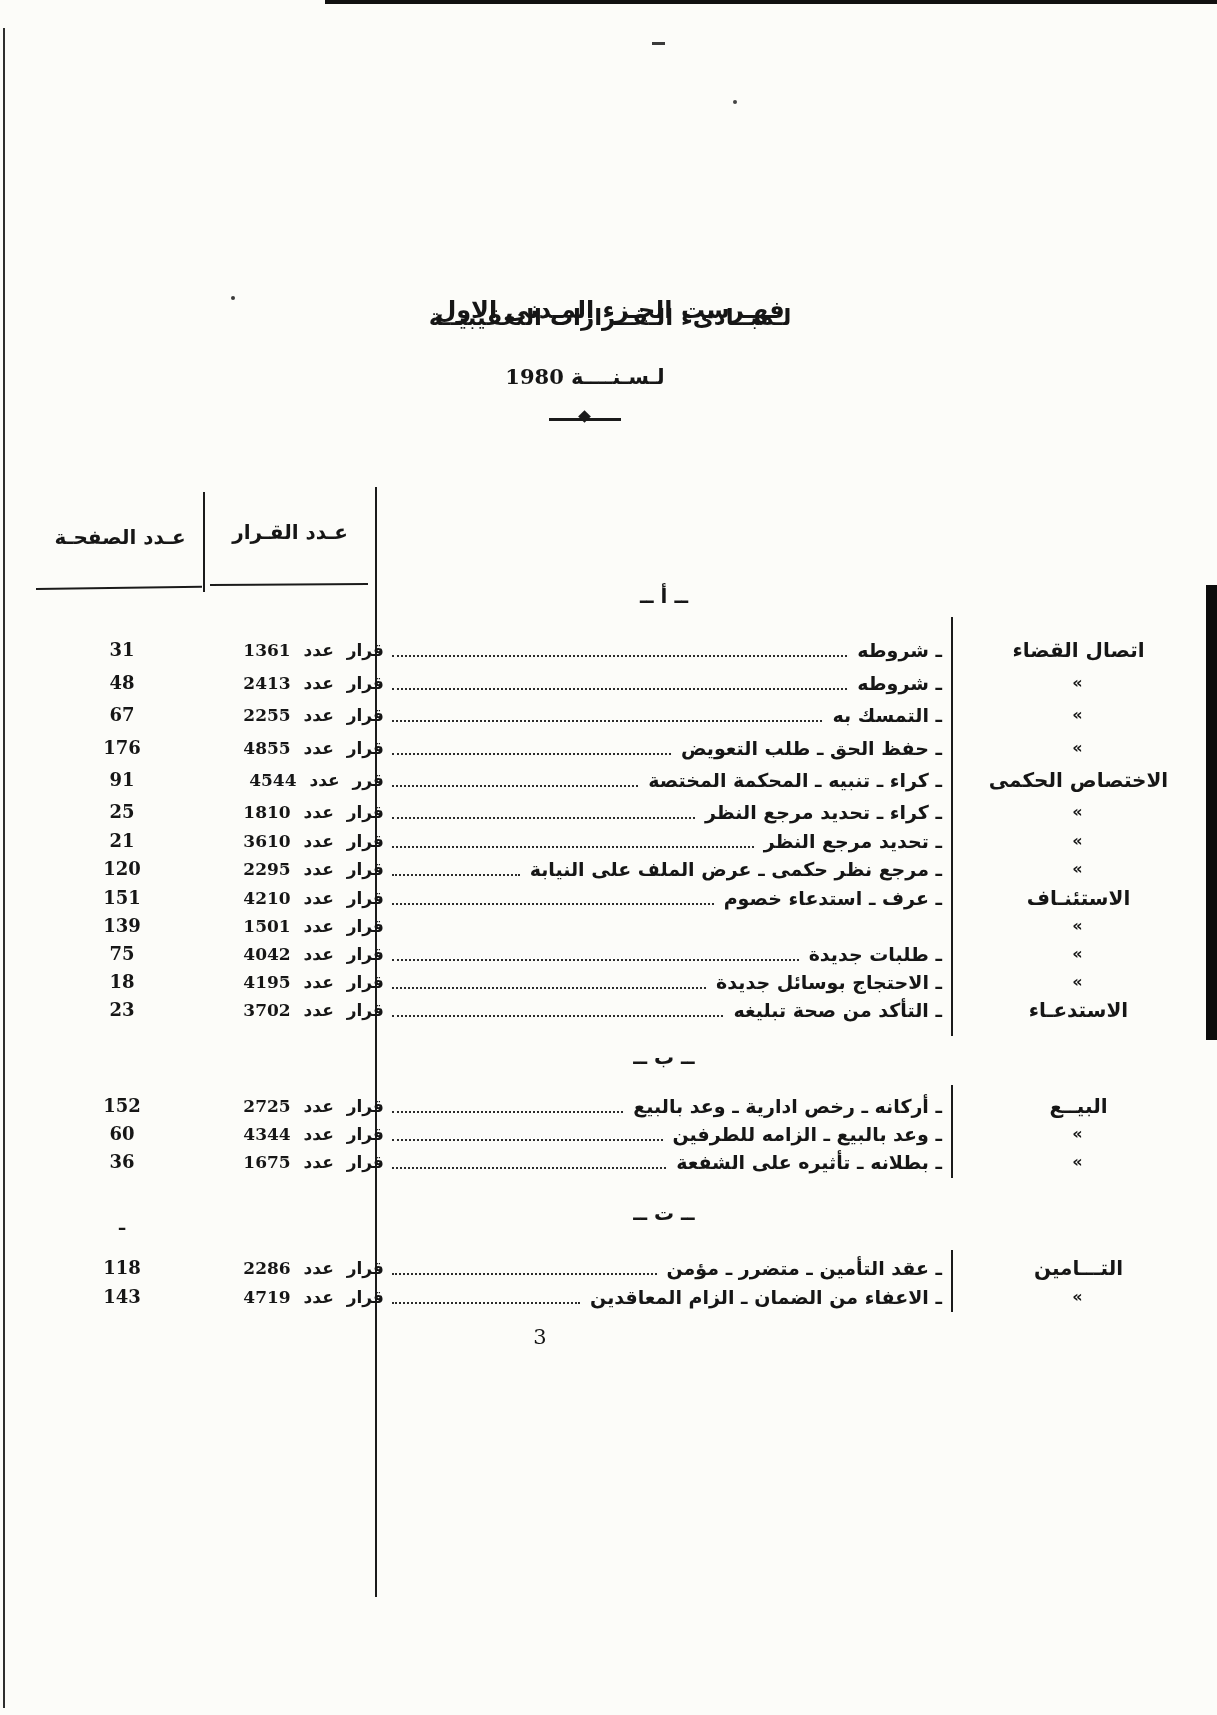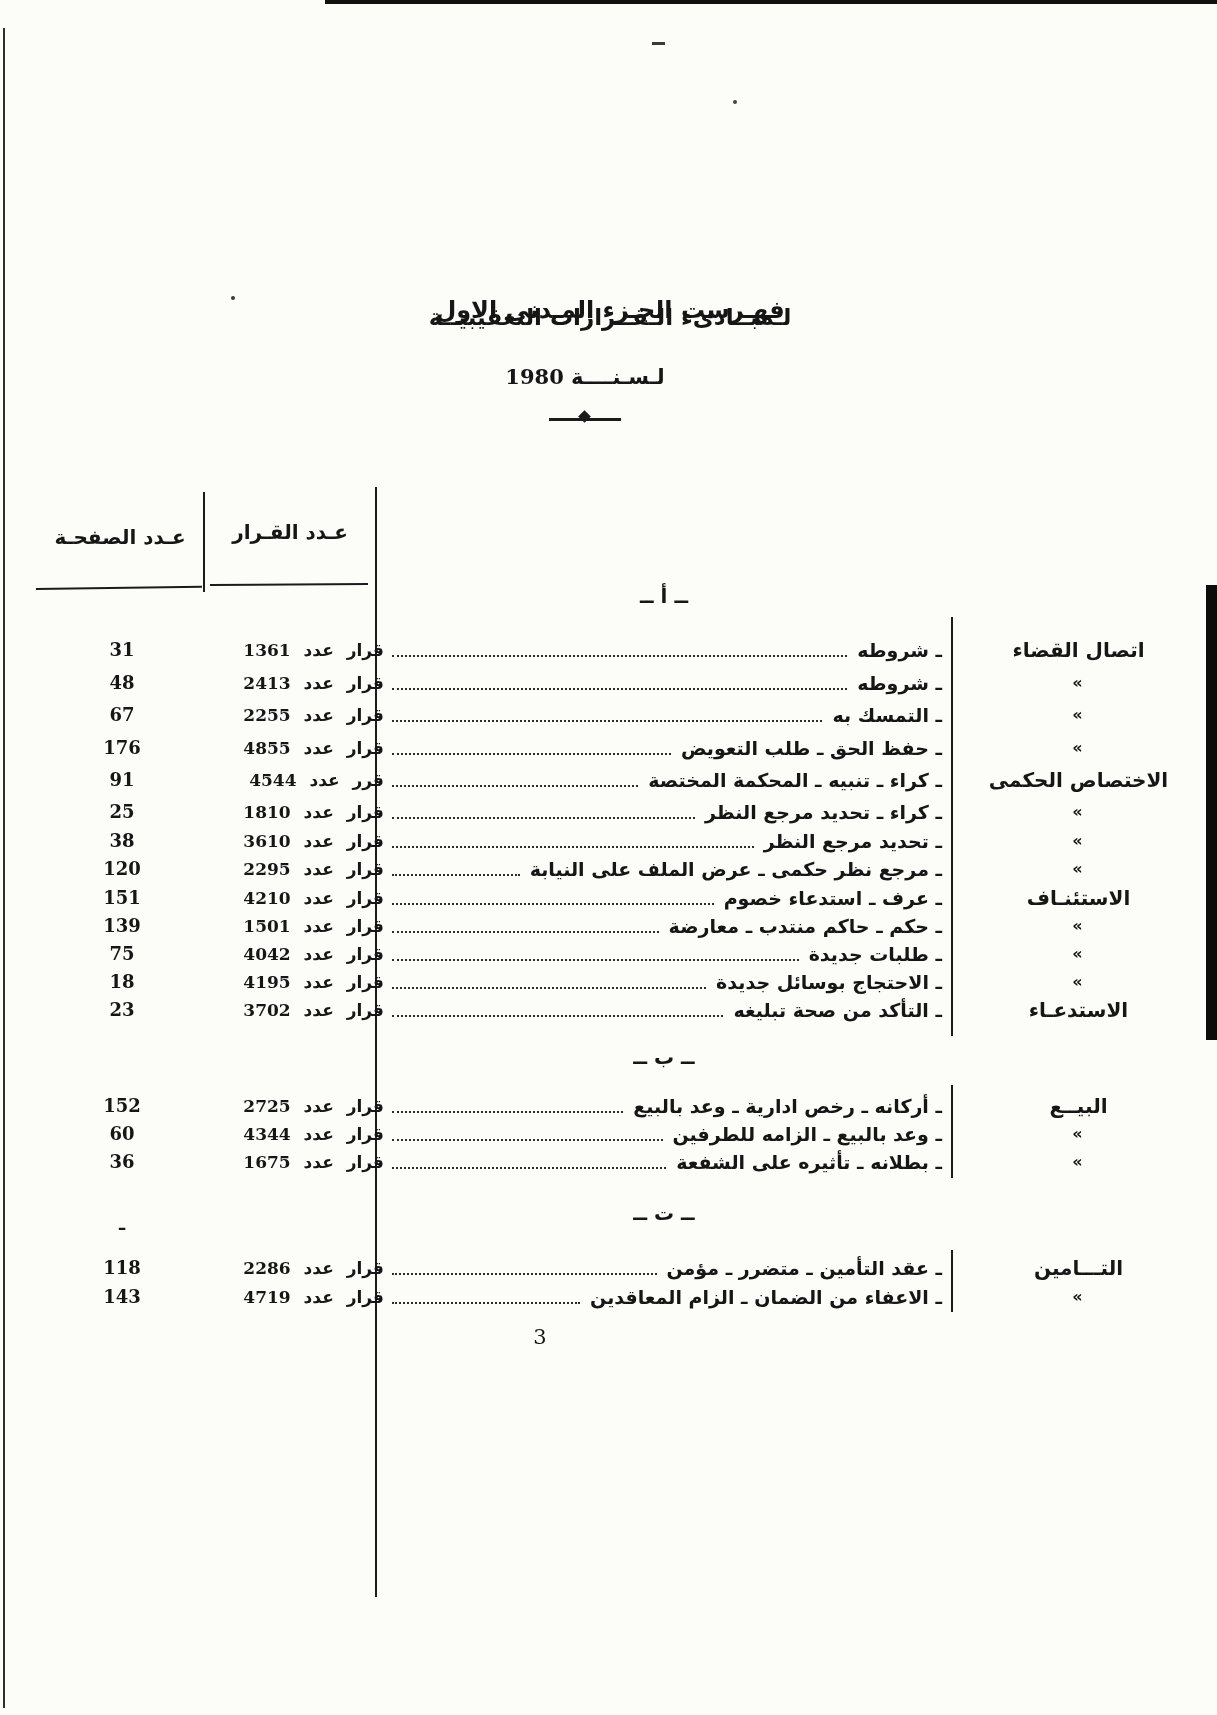--- a/index.html
+++ b/index.html
@@ -136,21 +136,21 @@
         <div class="cell c-dec">قرار عدد 1810</div>
         <div class="cell c-page">25</div>
       </div>
       <div class="abs row" style="top: 826px;">
         <div class="cell c-cat ditto">»</div>
         <div class="cell c-desc">
           <div class="txt">ـ تحديد مرجع النظر</div>
           <div class="leader"></div>
         </div>
         <div class="cell c-dec">قرار عدد 3610</div>
-        <div class="cell c-page">38</div>
+        <div class="cell c-page">21</div>
       </div>
       <div class="abs row" style="top: 854px;">
         <div class="cell c-cat ditto">»</div>
         <div class="cell c-desc">
           <div class="txt">ـ مرجع نظر حكمى ـ عرض الملف على النيابة</div>
           <div class="leader"></div>
         </div>
         <div class="cell c-dec">قرار عدد 2295</div>
         <div class="cell c-page">120</div>
       </div>
@@ -158,24 +158,20 @@
         <div class="cell c-cat">الاستئنـاف</div>
         <div class="cell c-desc">
           <div class="txt">ـ عرف ـ استدعاء خصوم</div>
           <div class="leader"></div>
         </div>
         <div class="cell c-dec">قرار عدد 4210</div>
         <div class="cell c-page">151</div>
       </div>
       <div class="abs row" style="top: 911px;">
         <div class="cell c-cat ditto">»</div>
-        <div class="cell c-desc">
-          <div class="txt">ـ حكم ـ حاكم منتدب ـ معارضة</div>
-          <div class="leader"></div>
-        </div>
         <div class="cell c-dec">قرار عدد 1501</div>
         <div class="cell c-page">139</div>
       </div>
       <div class="abs row" style="top: 939px;">
         <div class="cell c-cat ditto">»</div>
         <div class="cell c-desc">
           <div class="txt">ـ طلبات جديدة</div>
           <div class="leader"></div>
         </div>
         <div class="cell c-dec">قرار عدد 4042</div>

